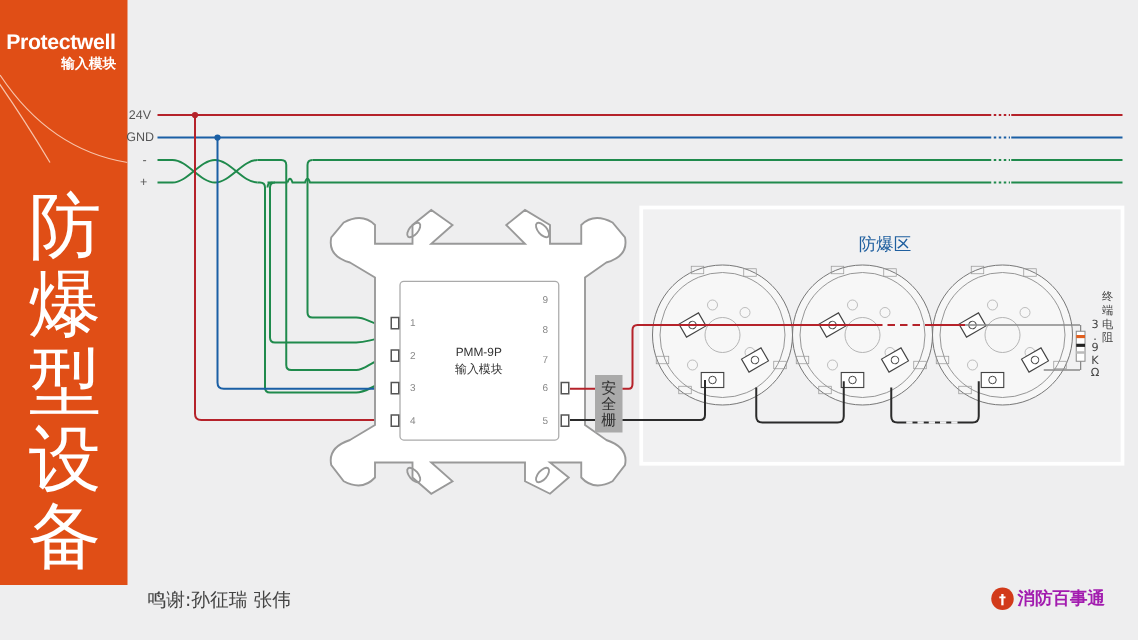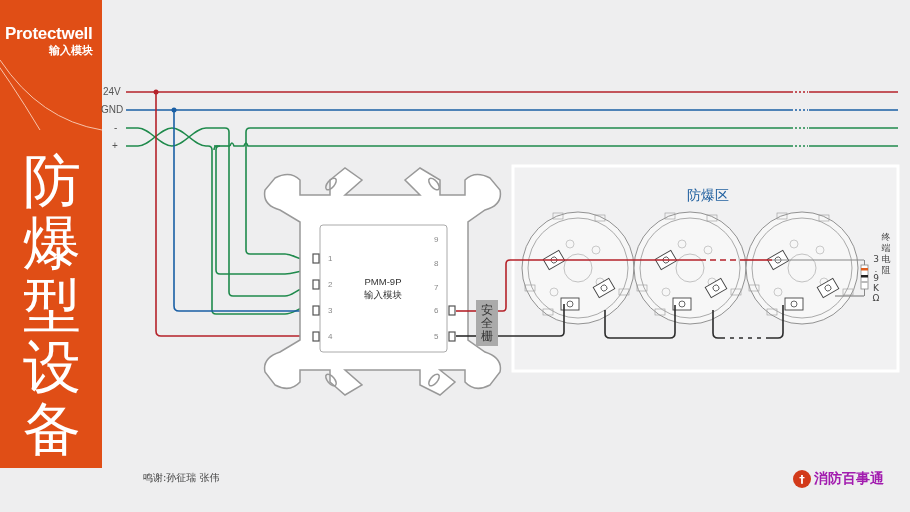--- a/index.html
+++ b/index.html
@@ -4,21 +4,21 @@
 <style>
   html, body { margin:0; padding:0; }
   body { width:910px; height:512px; overflow:hidden; background:#eeeeef; position:relative; font-family:"DejaVu Sans", sans-serif; }
   .sidebar { position:absolute; left:0; top:0; width:102px; height:468px; background:#e04e16; overflow:hidden; }
   .brand { position:absolute; left:5px; top:24px; color:#fff; font-family:"Liberation Sans", sans-serif; font-weight:bold; font-size:17px; letter-spacing:-0.3px; }
   .brand-cn { position:absolute; left:49px; top:43px; color:#fff; font-size:11px; font-weight:bold; letter-spacing:0px; }
   .vtitle { position:absolute; left:14px; top:150px; width:76px; color:#fff; font-size:58px; line-height:62px; text-align:center; }
   .vtitle span { display:block; }
   .arc { position:absolute; left:0; top:0; }
   .diagram { position:absolute; left:0; top:0; }
-  .credit { position:absolute; left:118px; top:471px; font-size:10px; color:#444;margin-left:25px; }
+  .credit { position:absolute; left:118px; top:471px; font-size:15px; color:#444; }
   .logo { position:absolute; left:793px; top:470px; display:flex; align-items:center; gap:3px; }
   .logo-icon { width:18px; height:18px; border-radius:50%; background:#d23a1a; color:#fff; font-size:11px; font-weight:bold; display:flex; align-items:center; justify-content:center; }
   .logo-text { font-size:14px; font-weight:bold; color:#a21caf; }
   .lbl { font-family:"Liberation Sans", sans-serif; fill:#555; font-size:10px; }
   .term-num { font-family:"Liberation Sans", sans-serif; fill:#888; font-size:8px; }
   .module-text { font-family:"Liberation Sans", sans-serif; fill:#333; font-size:9.5px; }
   .zone-title { fill:#1f5f9f; font-size:14px; }
   .barrier-text { fill:#333; font-size:12px; }
   .res-text { fill:#444; font-size:9px; }
 </style>

